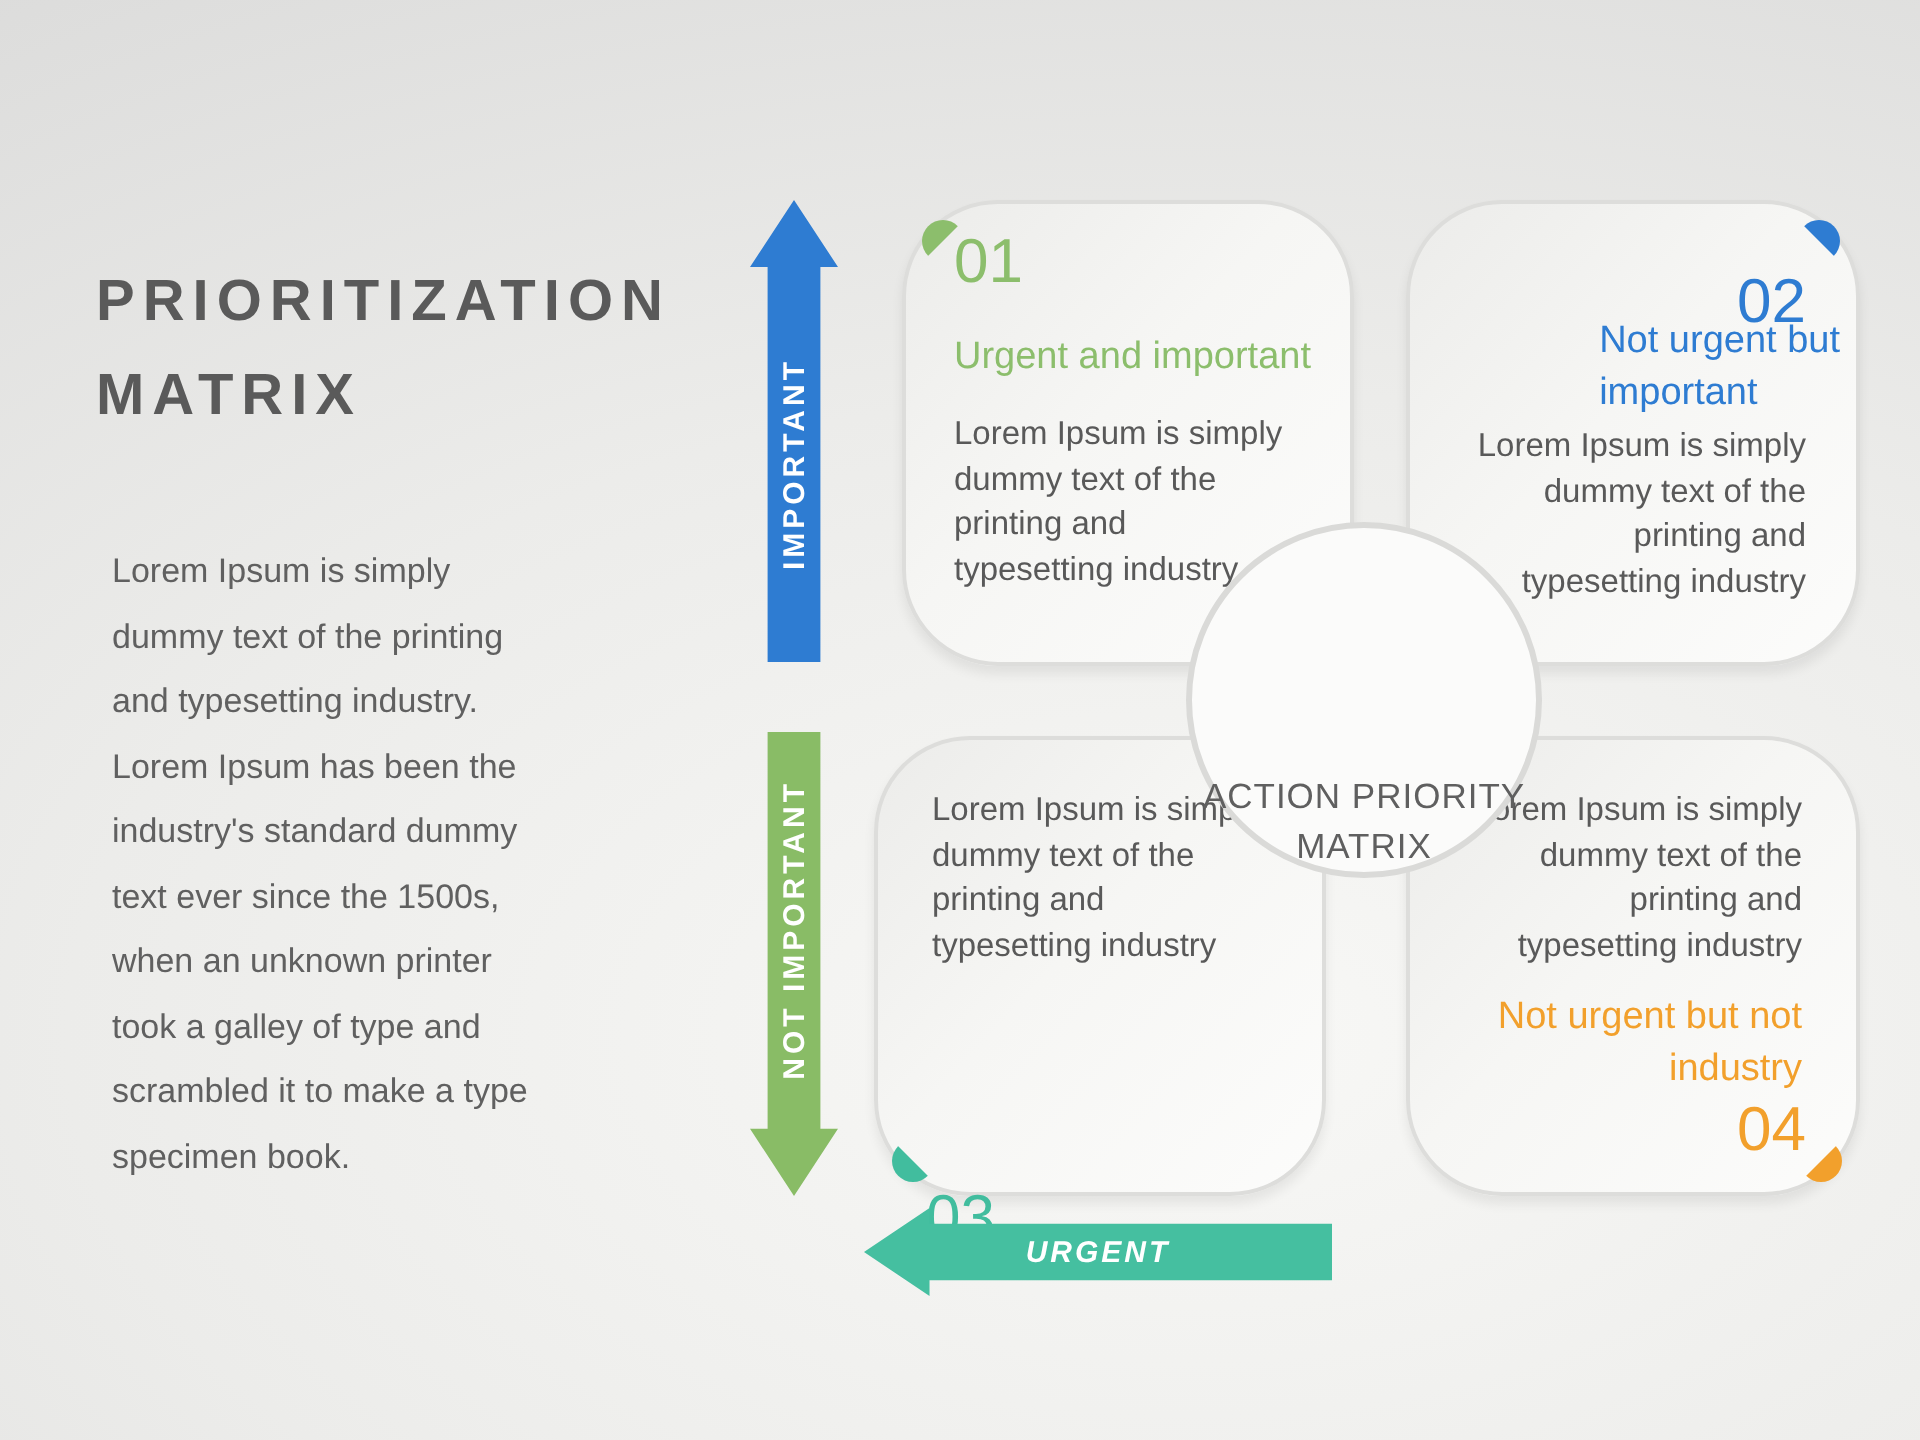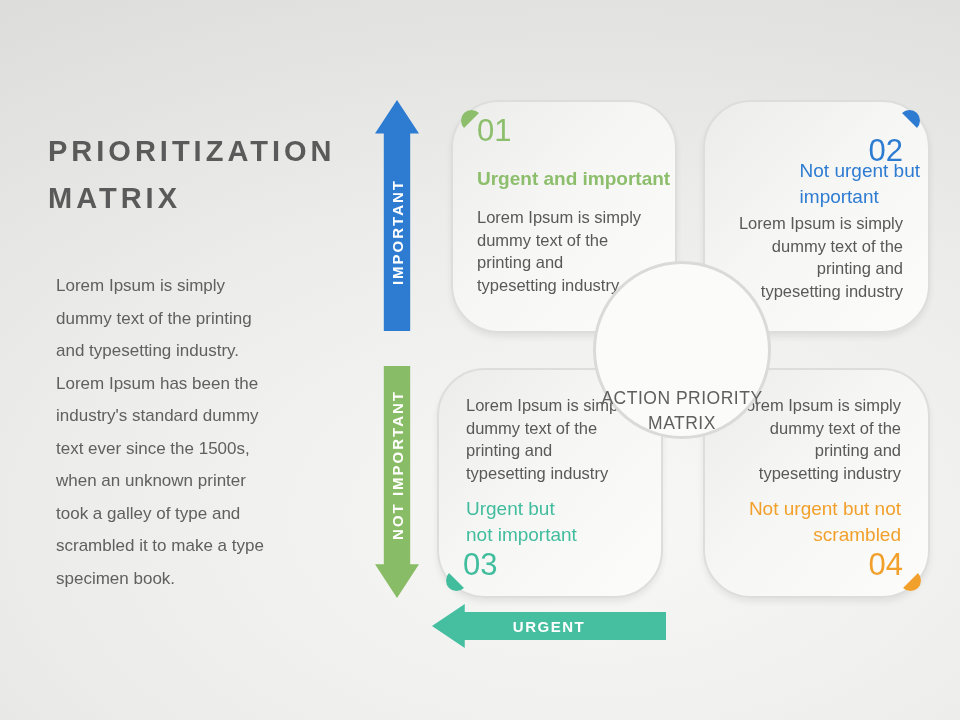--- a/index.html
+++ b/index.html
@@ -122,21 +122,21 @@
   </div>
   <div class="arrow-v arrow-down" style="background: rgb(137, 188, 102);">
     <div class="v-label-wrap">
       <span>NOT IMPORTANT</span>
     </div>
   </div>
 
   <div class="card q1">
     <span class="dot dot-tl" style="background: rgb(140, 190, 108);"></span>
     <div class="num" style="color: rgb(140, 190, 108);">01</div>
-    <div class="heading" style="color: rgb(140, 190, 108); font-weight: bold;">Urgent and important</div>
+    <div class="heading" style="color: rgb(140, 190, 108);">Urgent and important</div>
     <div class="body">Lorem Ipsum is simply
 dummy text of the
 printing and
 typesetting industry</div>
   </div>
 
   <div class="card q2">
     <span class="dot dot-tr" style="background: rgb(46, 124, 210);"></span>
     <div class="num" style="color: rgb(46, 124, 210); margin-top: 20px;">02</div>
     <div class="heading" style="color: rgb(46, 124, 210);">Not urgent but
@@ -146,38 +146,36 @@
 printing and
 typesetting industry</div>
   </div>
 
   <div class="card q3">
     <span class="dot dot-bl" style="background: rgb(65, 189, 158);"></span>
     <div class="body">Lorem Ipsum is simply
 dummy text of the
 printing and
 typesetting industry</div>
-    <div class="heading" style="color: rgb(65, 189, 158);">Urgent but
-not important</div>
-    <div class="num" style="color: rgb(65, 189, 158);">03</div>
+    <div class="num" style="color: rgb(65, 189, 158); margin-top: 44px;">03</div>
   </div>
 
   <div class="card q4">
     <span class="dot dot-br" style="background: rgb(242, 160, 44);"></span>
     <div class="body">Lorem Ipsum is simply
 dummy text of the
 printing and
 typesetting industry</div>
     <div class="heading" style="color: rgb(242, 160, 44);">Not urgent but not
-scrambled</div>
+industry</div>
     <div class="num" style="color: rgb(242, 160, 44);">04</div>
   </div>
 
   <div class="center-circle">
     <div class="center-label">ACTION PRIORITY
 MATRIX</div>
   </div>
 
-  <div class="arrow-h arrow-left" style="background: rgb(69, 191, 160);">
+  <div class="arrow-h arrow-left" style="background: rgb(69, 191, 160); font-style: italic;">
     <span class="h-label">URGENT</span>
   </div>
 
 </div>
 
 </body></html>

